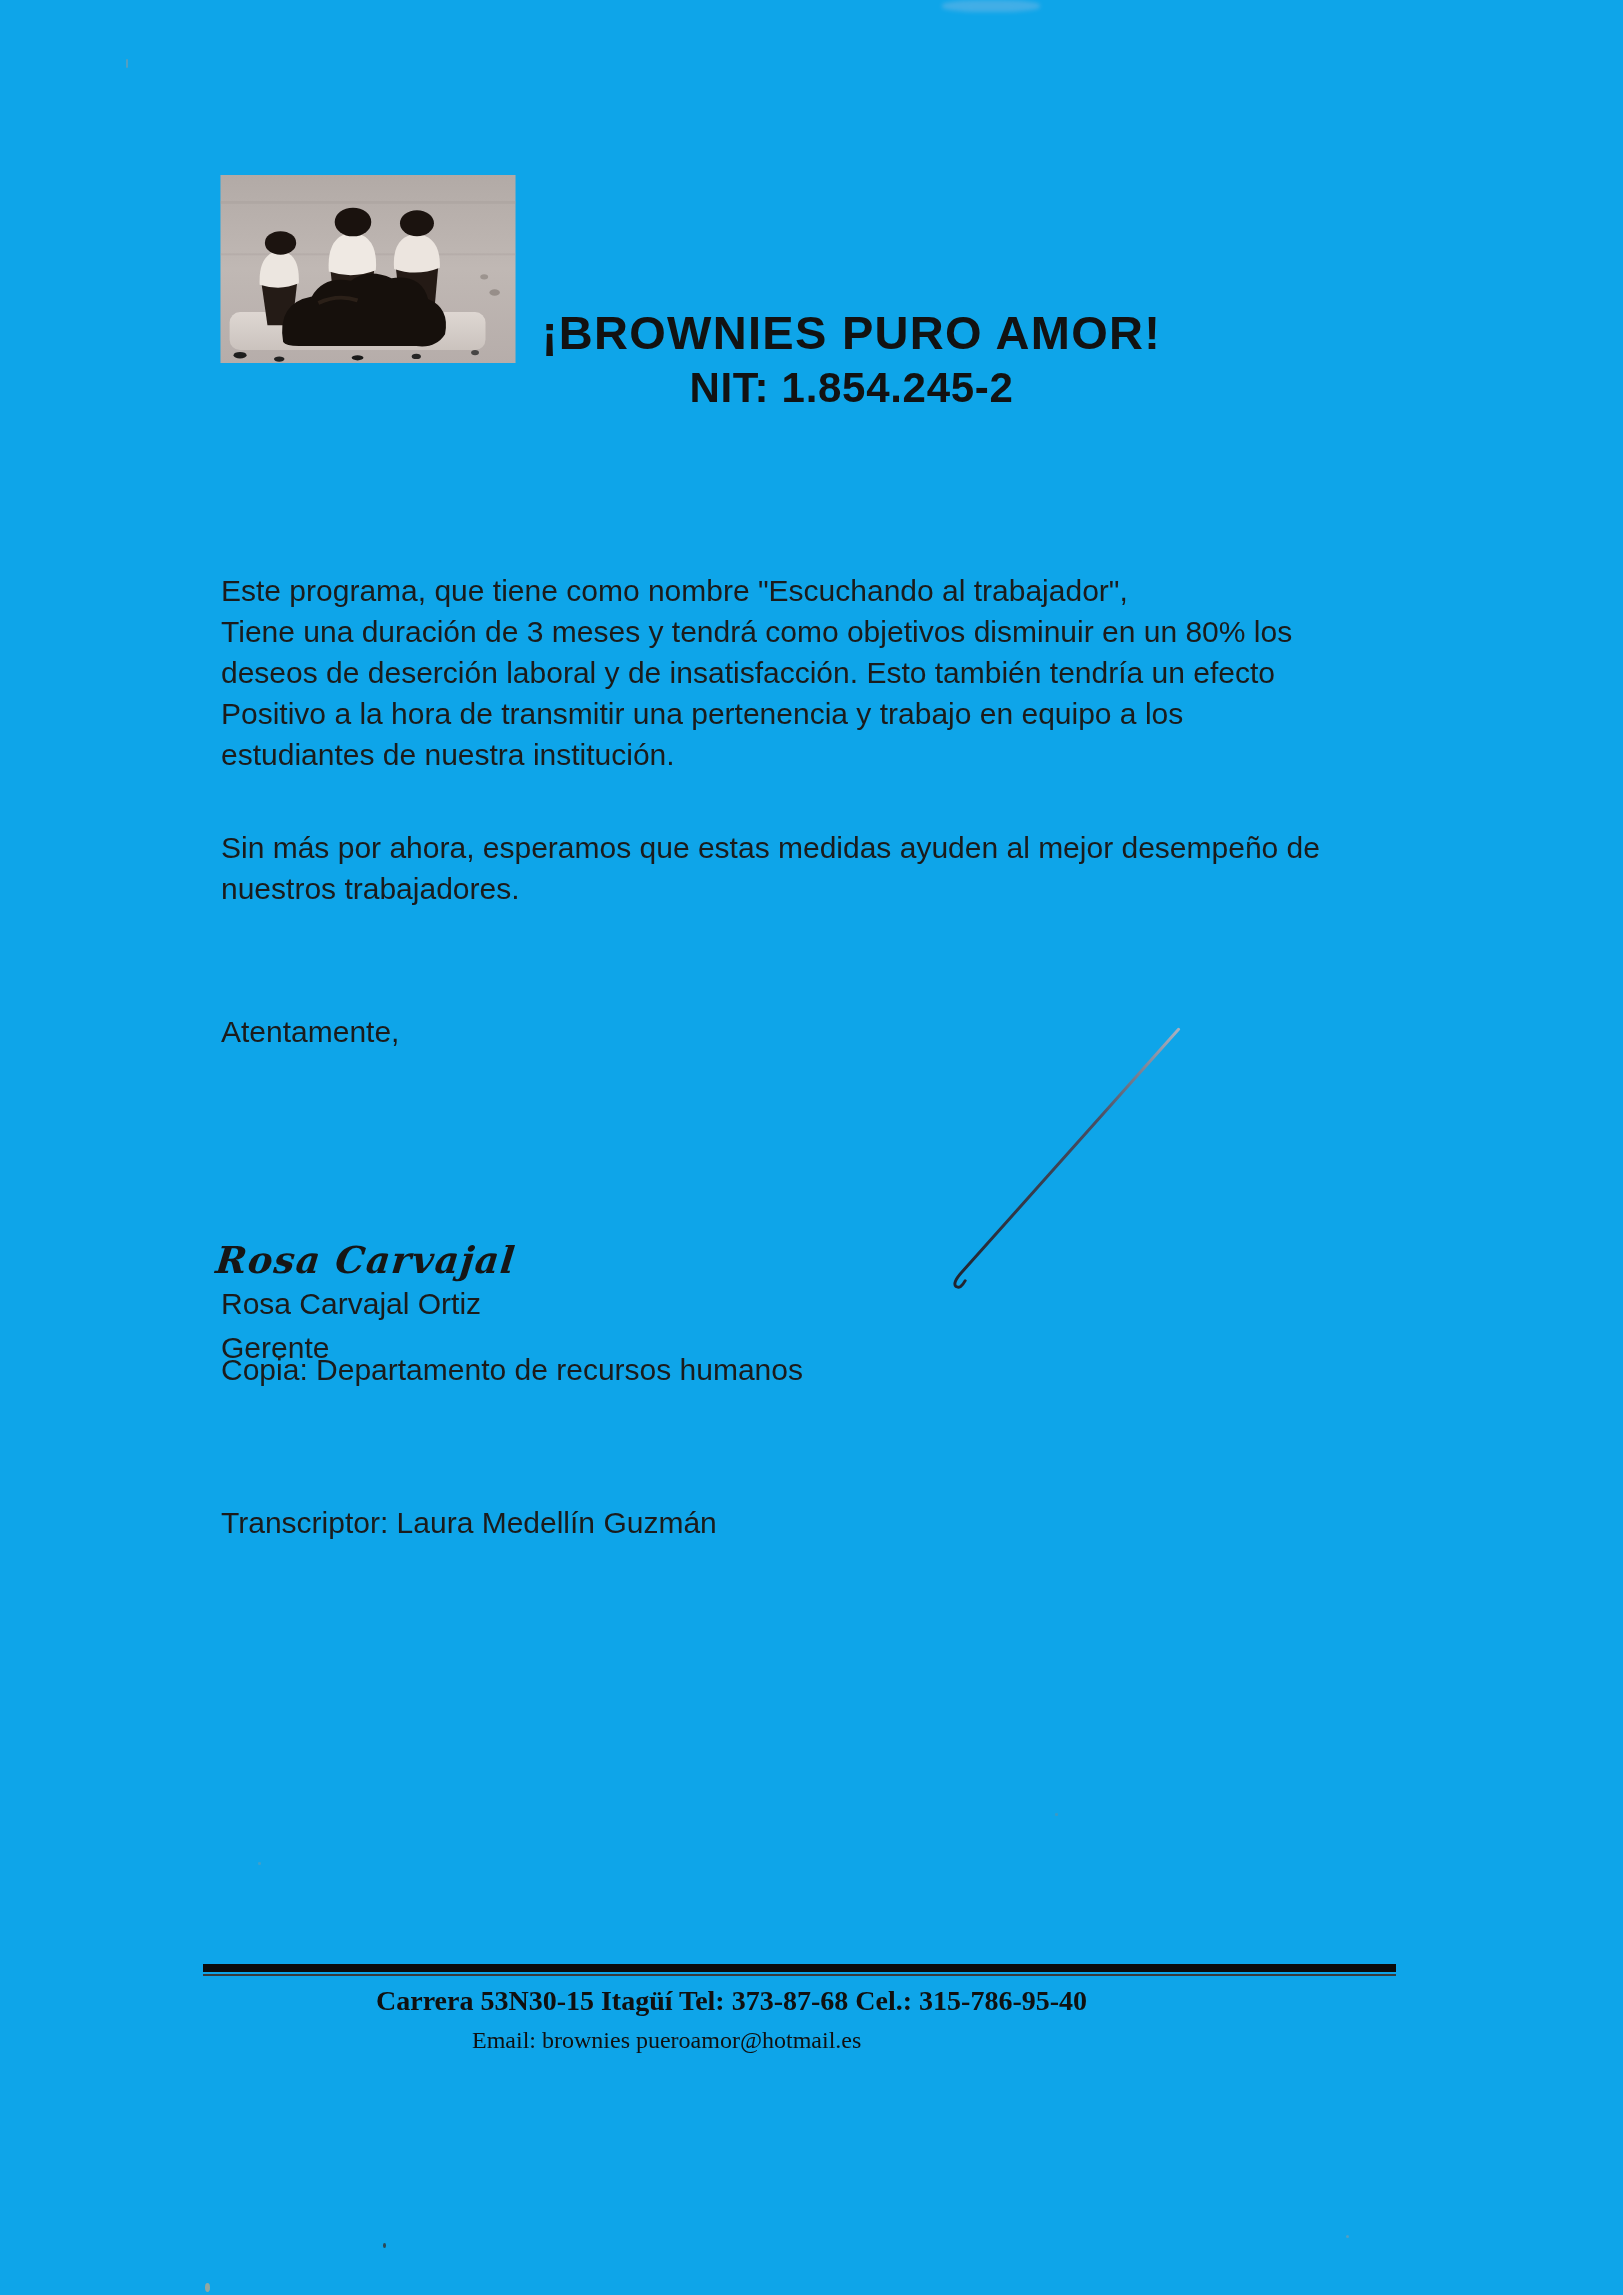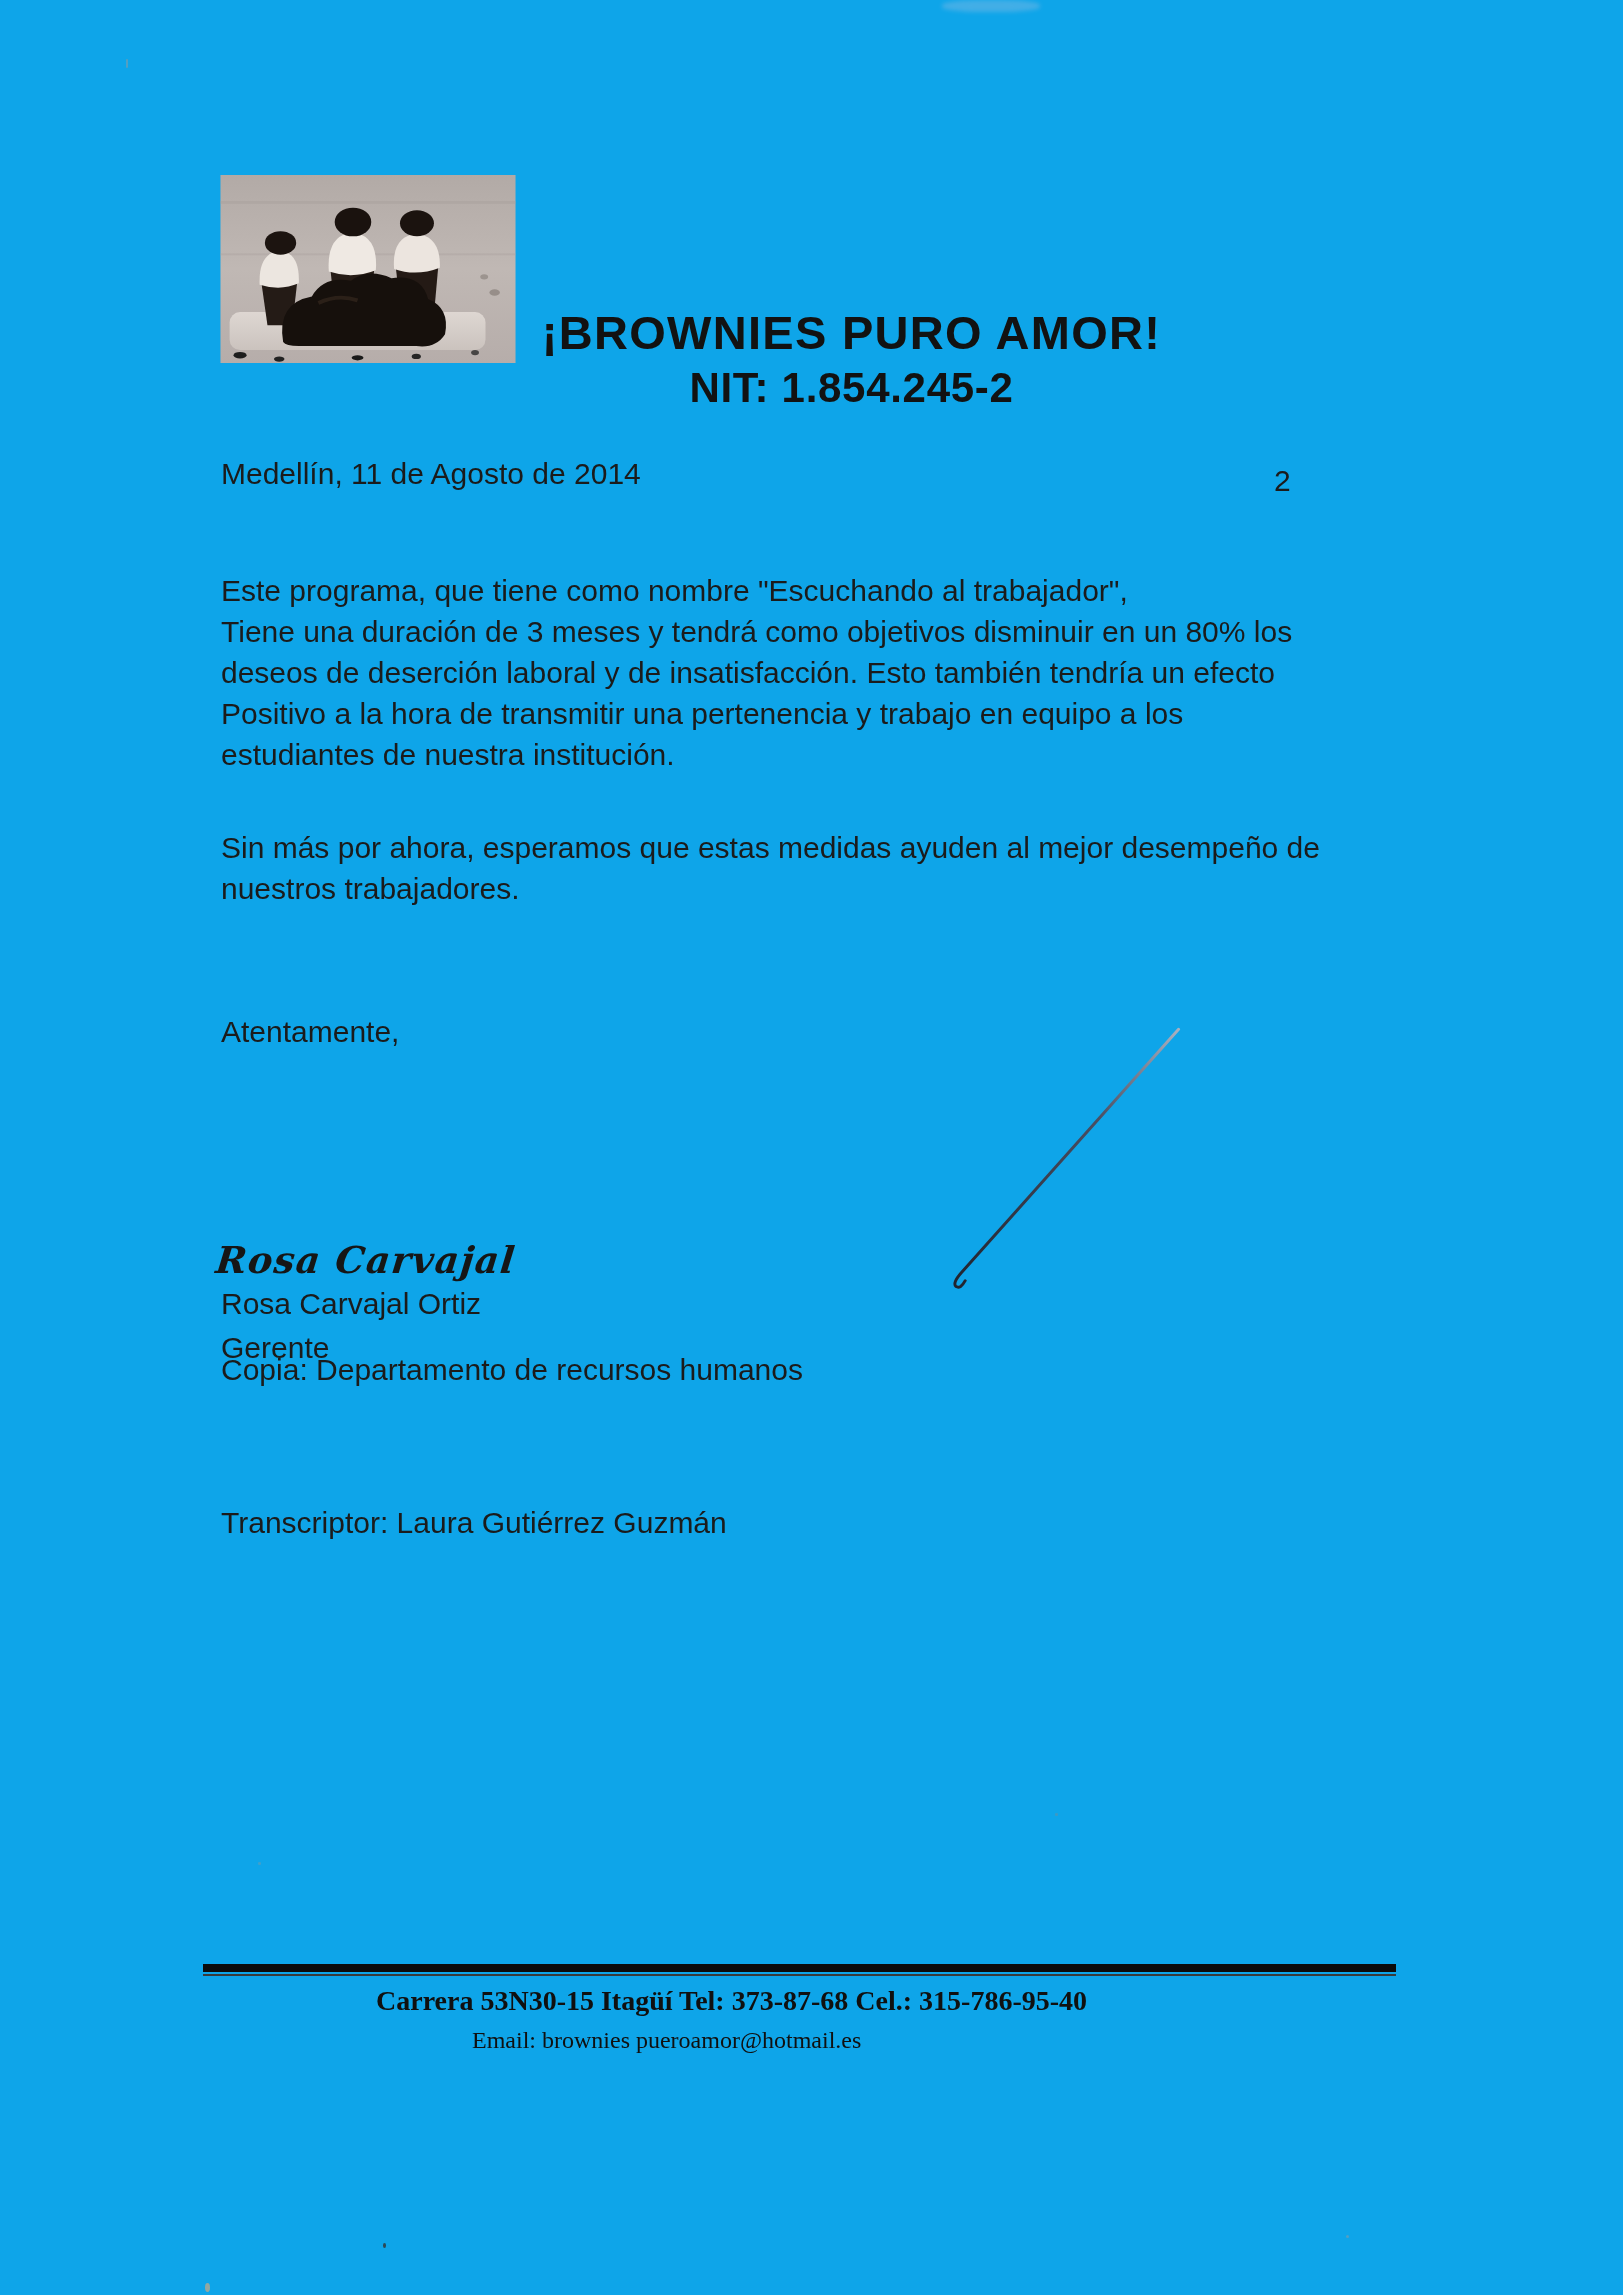--- a/index.html
+++ b/index.html
@@ -195,24 +195,20 @@
       <ellipse cx="420" cy="180" rx="8" ry="5" fill="#8d8580" opacity="0.8"></ellipse>
       <ellipse cx="404" cy="156" rx="6" ry="4" fill="#938b86" opacity="0.8"></ellipse>
     </svg>
   </div>
 
   <div class="header-text">
     <div class="company-name">¡BROWNIES PURO AMOR!</div>
     <div class="nit-line">NIT: 1.854.245-2</div>
   </div>
 
-  <div class="date-row">
-    <span>Medellín, 11 de Agosto de 2014</span>
-    <span class="page-number">2</span>
-  </div>
 
   <div class="para p1">Este programa, que tiene como nombre "Escuchando al trabajador",
 Tiene una duración de 3 meses y tendrá como objetivos disminuir en un 80% los
 deseos de deserción laboral y de insatisfacción. Esto también tendría un efecto
 Positivo a la hora de transmitir una pertenencia y trabajo en equipo a los
 estudiantes de nuestra institución.</div>
   <div class="para p2">Sin más por ahora, esperamos que estas medidas ayuden al mejor desempeño de
 nuestros trabajadores.</div>
 
   <div class="closing">Atentamente,</div>
@@ -228,21 +224,21 @@
       </defs>
       <path d="M 372 28 L 40 400 Q 26 416 32 421 Q 39 425 46 412" fill="none" stroke="url(#penGrad)" stroke-width="4.5" stroke-linecap="round"></path>
     </svg>
   </div>
 
   <div class="signature-script">Rosa Carvajal</div>
   <div class="signer-name">Rosa Carvajal Ortiz</div>
   <div class="signer-title">Gerente</div>
 
   <div class="copy-line">Copia: Departamento de recursos humanos</div>
-  <div class="transcriber-line">Transcriptor: Laura Gutiérrez Guzmán</div>
+  <div class="transcriber-line">Transcriptor: Laura Medellín Guzmán</div>
 
   <div class="footer-rule"></div>
   <div class="footer-rule-thin"></div>
   <div class="footer-line-1">Carrera 53N30-15 Itagüí Tel: 373-87-68 Cel.: 315-786-95-40</div>
   <div class="footer-line-2">Email: brownies pueroamor@hotmail.es</div>
 
   <div class="speck speck-1"></div>
   <div class="speck speck-2"></div>
   <div class="speck speck-3"></div>
   <div class="speck speck-4"></div>

